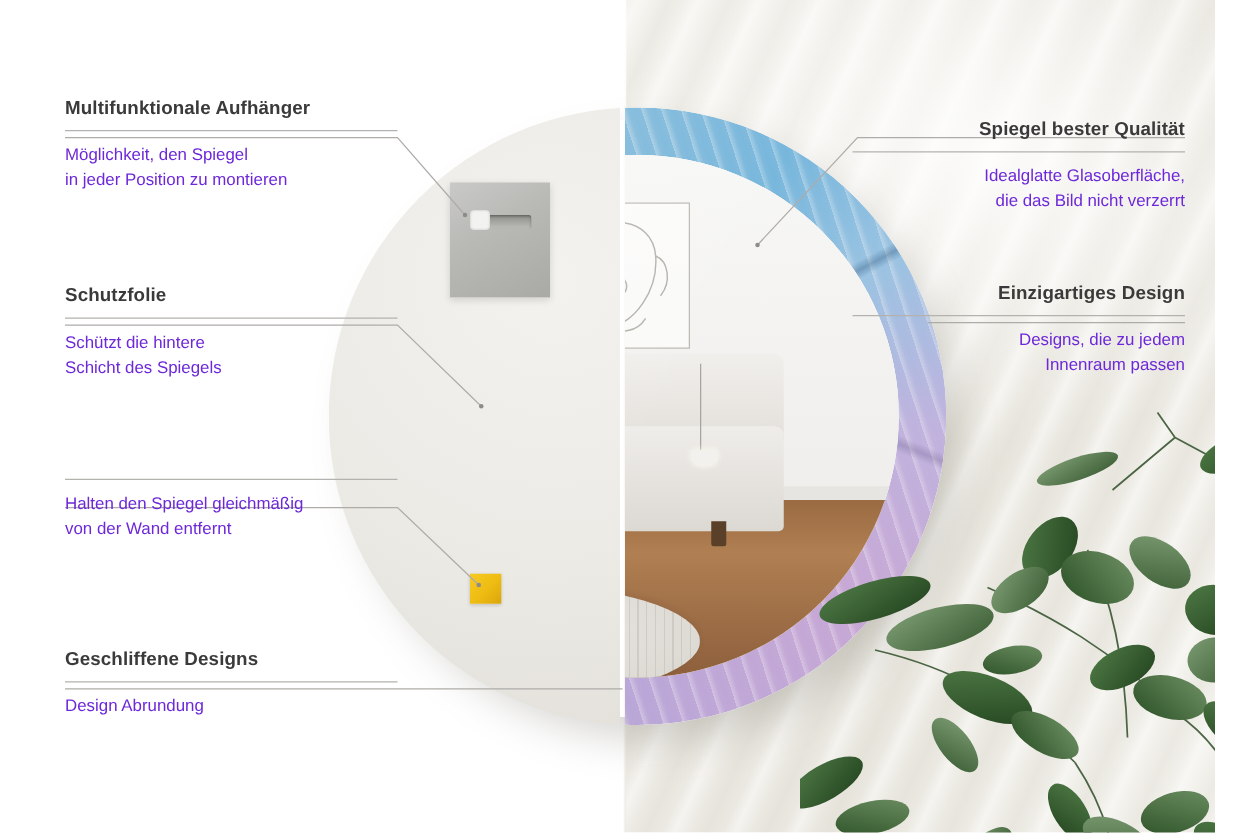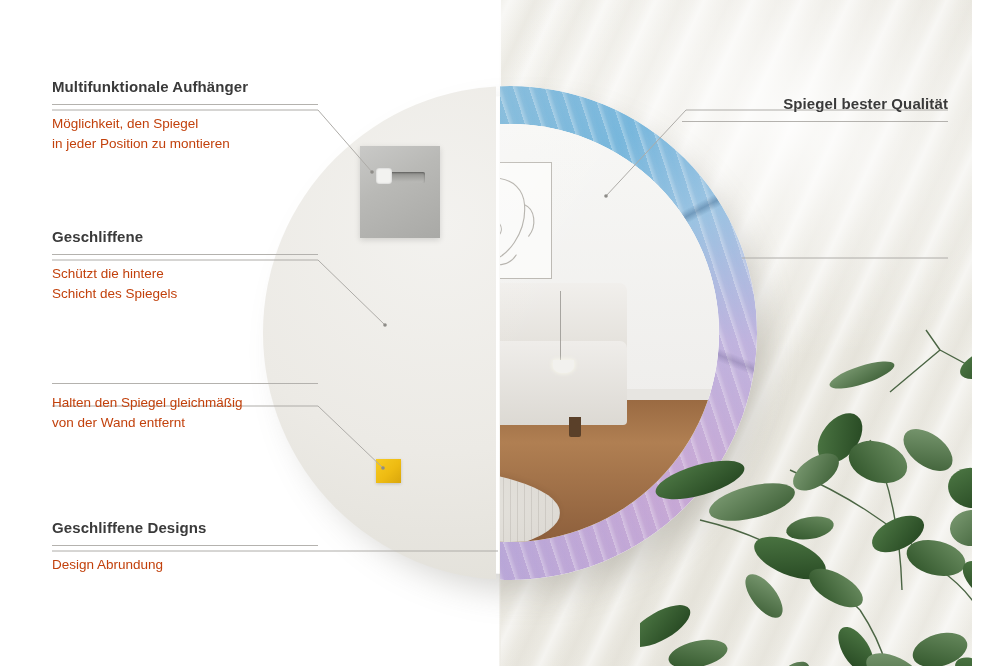--- a/index.html
+++ b/index.html
@@ -159,21 +159,21 @@
   
   .callout{ position:absolute; }
   .callout .title{
     font-size:15px; font-weight:bold; color:#3a3a3a; letter-spacing:.1px;
     white-space:nowrap;
   }
   .callout .rule{
     height:1px; background:#b4b2ae; margin-top:9px;
   }
   .callout .desc{
-    font-size:13.5px; line-height:1.45; color:#c2410c; margin-top:9px;
+    font-size:13.5px; line-height:1.45; color:#6d28d9; margin-top:9px;
     white-space:pre-line;
   }
   .callout.left .title, .callout.left .desc{ text-align:left; }
   .callout.right .title, .callout.right .desc{ text-align:right; }
 
   
   .leaders{ position:absolute; left:0; top:0; width:1000px; height:666px; pointer-events:none; }
 
   
   .foliage{ position:absolute; left:640px; top:320px; width:400px; height:380px; }
@@ -258,43 +258,51 @@
   </svg>
 
   <div class="callout left" style="left:52px; top:78px; width:266px;">
     <div class="title">Multifunktionale Aufhänger</div>
     <div class="rule"></div>
     <div class="desc">Möglichkeit, den Spiegel
 in jeder Position zu montieren</div>
   </div>
 
   <div class="callout left" style="left:52px; top:228px; width:266px;">
-    <div class="title">Geschliffene</div>
+    <div class="title">Schutzfolie</div>
     <div class="rule"></div>
     <div class="desc">Schützt die hintere
 Schicht des Spiegels</div>
   </div>
 
   <div class="callout left" style="left:52px; top:374px; width:266px;">
     <div class="rule"></div>
     <div class="desc">Halten den Spiegel gleichmäßig
 von der Wand entfernt</div>
   </div>
 
   <div class="callout left" style="left:52px; top:519px; width:266px;">
     <div class="title">Geschliffene Designs</div>
     <div class="rule"></div>
     <div class="desc">Design Abrundung</div>
   </div>
 
   <div class="callout right" style="left:682px; top:78px; width:266px;margin-top:17px;">
     <div class="title">Spiegel bester Qualität</div>
     <div class="rule"></div>
-  </div>
-
+    <div class="desc">Idealglatte Glasoberfläche,
+die das Bild nicht verzerrt</div>
+  </div>
+
+  <div class="callout right" style="left:682px; top:226px; width:266px;">
+    <div class="title">Einzigartiges Design</div>
+    <div class="rule"></div>
+    <div class="desc">Designs, die zu jedem
+Innenraum passen</div>
+  </div>
 
   <div class="foliage">
     <svg viewBox="0 0 400 380" xmlns="http://www.w3.org/2000/svg">
       <defs>
         <linearGradient id="lf1" x1="0" y1="0" x2="1" y2="1">
           <stop offset="0%" stop-color="#4f7a46"></stop>
             <stop offset="100%" stop-color="#23441f"></stop>
         </linearGradient>
         <linearGradient id="lf2" x1="0" y1="0" x2="1" y2="1">
           <stop offset="0%" stop-color="#7d9c74"></stop>

